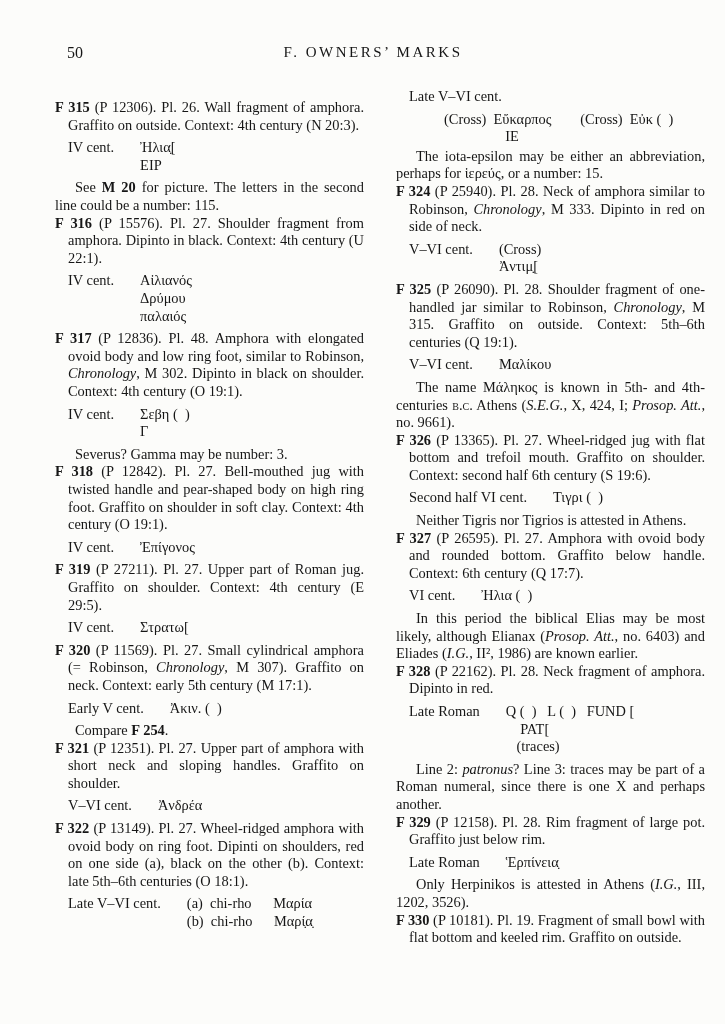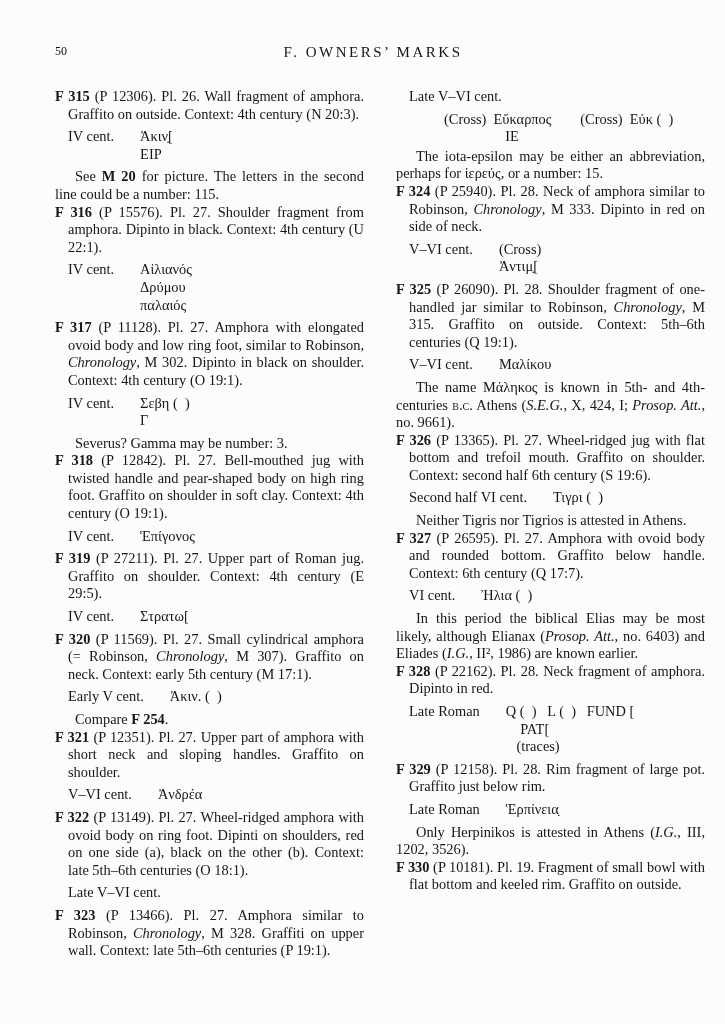--- a/index.html
+++ b/index.html
@@ -4,23 +4,23 @@
 <style>
   html,body{margin:0;padding:0;background:#e8e6e1;}
   .page{
     width:725px;height:1024px;
     background:#fcfcfa;color:#161616;
     font-family:"Liberation Serif","DejaVu Serif",serif;
     overflow:hidden;position:relative;box-sizing:border-box;
   }
   .inner{padding:44px 20px 0 55px;}
   .pagehead{position:relative;width:636px;height:22px;margin-bottom:22px;}
-  .pageno{position:absolute;left:0;top:0;font-size:12px;}
+  .pageno{position:absolute;left:12px;top:0;font-size:16px;}
   .runhead{text-align:center;font-size:15px;letter-spacing:2.5px;}
-  .cols{display:flex;gap:32px;align-items:flex-start;}
+  .cols{display:flex;gap:32px;align-items:center;}
   .col{width:312px;font-size:14.4px;line-height:17.6px;text-align:justify;}
   .col p{margin:0;}
   .entry{margin-top:9px;text-indent:-13px;padding-left:13px;}
   .col > :first-child{margin-top:0;}
   .note{margin-top:5px;text-indent:20px;}
   .mark{display:flex;margin:5px 0 5px 0;padding-left:13px;text-align:left;}
   .mark-label{white-space:pre;margin-right:26px;flex:none;}
   .mark-lines{white-space:pre;}
   .markpre{white-space:pre;padding-left:48px;margin:2px 0;text-align:left;}
   .sc{font-variant:small-caps;margin-top:31px;}
@@ -34,29 +34,29 @@
   <div class="inner">
     <div class="pagehead">
       <span class="pageno">50</span>
       <div class="runhead">F. OWNERS’ MARKS</div>
     </div>
     <div class="cols">
       <div class="col" id="col-left">
           <p class="entry"><b>F 315</b><span> (P 12306). Pl. 26. Wall fragment of amphora. Graffito on outside. Context: 4th century (N 20:3).</span></p>
           <div class="mark">
             <span class="mark-label">IV cent.</span>
-            <span class="mark-lines"><div>Ἀκιν̣[</div><div>ΕΙΡ</div></span>
+            <span class="mark-lines"><div>Ἠλια̣[</div><div>ΕΙΡ</div></span>
           </div>
           <p class="note"><span>See </span><b>M 20</b><span> for picture. The letters in the second line could be a number: 115.</span></p>
           <p class="entry"><b>F 316</b><span> (P 15576). Pl. 27. Shoulder fragment from amphora. Dipinto in black. Context: 4th century (U 22:1).</span></p>
           <div class="mark">
             <span class="mark-label">IV cent.</span>
             <span class="mark-lines"><div>Αἰλιανός</div><div>Δρύμου</div><div>παλαιός</div></span>
           </div>
-          <p class="entry"><b>F 317</b><span> (P 11128). Pl. 27. Amphora with elongated ovoid body and low ring foot, similar to Robinson, </span><i>Chronology</i><span>, M 302. Dipinto in black on shoulder. Context: 4th century (O 19:1).</span></p>
+          <p class="entry"><b>F 317</b><span> (P 12836). Pl. 48. Amphora with elongated ovoid body and low ring foot, similar to Robinson, </span><i>Chronology</i><span>, M 302. Dipinto in black on shoulder. Context: 4th century (O 19:1).</span></p>
           <div class="mark">
             <span class="mark-label">IV cent.</span>
             <span class="mark-lines"><div>Σεβη (  )</div><div>Γ</div></span>
           </div>
           <p class="note"><span>Severus? Gamma may be number: 3.</span></p>
           <p class="entry"><b>F 318</b><span> (P 12842). Pl. 27. Bell-mouthed jug with twisted handle and pear-shaped body on high ring foot. Graffito on shoulder in soft clay. Context: 4th century (O 19:1).</span></p>
           <div class="mark">
             <span class="mark-label">IV cent.</span>
             <span class="mark-lines"><div>Ἐπίγονος</div></span>
           </div>
@@ -72,22 +72,22 @@
           </div>
           <p class="note"><span>Compare </span><b>F 254</b><span>.</span></p>
           <p class="entry"><b>F 321</b><span> (P 12351). Pl. 27. Upper part of amphora with short neck and sloping handles. Graffito on shoulder.</span></p>
           <div class="mark">
             <span class="mark-label">V–VI cent.</span>
             <span class="mark-lines"><div>Ἀνδρέα</div></span>
           </div>
           <p class="entry"><b>F 322</b><span> (P 13149). Pl. 27. Wheel-ridged amphora with ovoid body on ring foot. Dipinti on shoulders, red on one side (a), black on the other (b). Context: late 5th–6th centuries (O 18:1).</span></p>
           <div class="mark">
             <span class="mark-label">Late V–VI cent.</span>
+            <span class="mark-lines"><div>(a)  chi-rho      Μαρία</div><div>(b)  chi-rho      Μαρί̣α̣</div></span>
           </div>
-          <p class="entry"><b>F 323</b><span> (P 13466). Pl. 27. Amphora similar to Robinson, </span><i>Chronology</i><span>, M 328. Graffiti on upper wall. Context: late 5th–6th centuries (P 19:1).</span></p>
         </div>
       <div class="col" id="col-right">
           <div class="mark">
             <span class="mark-label">Late V–VI cent.</span>
           </div>
           <div class="markpre"><div>(Cross)  Εὔκαρπος        (Cross)  Εὐκ (  )</div><div>                 ΙΕ</div></div>
           <p class="note"><span>The iota-epsilon may be either an abbreviation, perhaps for ἱερεύς, or a number: 15.</span></p>
           <p class="entry"><b>F 324</b><span> (P 25940). Pl. 28. Neck of amphora similar to Robinson, </span><i>Chronology</i><span>, M 333. Dipinto in red on side of neck.</span></p>
           <div class="mark">
             <span class="mark-label">V–VI cent.</span>
@@ -109,20 +109,21 @@
           <div class="mark">
             <span class="mark-label">VI cent.</span>
             <span class="mark-lines"><div>Ἠλια (  )</div></span>
           </div>
           <p class="note"><span>In this period the biblical Elias may be most likely, although Elianax (</span><i>Prosop. Att.</i><span>, no. 6403) and Eliades (</span><i>I.G.</i><span>, II², 1986) are known earlier.</span></p>
           <p class="entry"><b>F 328</b><span> (P 22162). Pl. 28. Neck fragment of amphora. Dipinto in red.</span></p>
           <div class="mark">
             <span class="mark-label">Late Roman</span>
             <span class="mark-lines"><div>Q (  )   L (  )   FUND [</div><div>    PAT[</div><div>   (traces)</div></span>
           </div>
+          <p class="note"><span>Line 2: </span><i>patronus</i><span>? Line 3: traces may be part of a Roman numeral, since there is one X and perhaps another.</span></p>
           <p class="entry"><b>F 329</b><span> (P 12158). Pl. 28. Rim fragment of large pot. Graffito just below rim.</span></p>
           <div class="mark">
             <span class="mark-label">Late Roman</span>
             <span class="mark-lines"><div>Ἑρπίνεια̣</div></span>
           </div>
           <p class="note"><span>Only Herpinikos is attested in Athens (</span><i>I.G.</i><span>, III, 1202, 3526).</span></p>
           <p class="entry"><b>F 330</b><span> (P 10181). Pl. 19. Fragment of small bowl with flat bottom and keeled rim. Graffito on outside.</span></p>
         </div>
     </div>
   </div>

